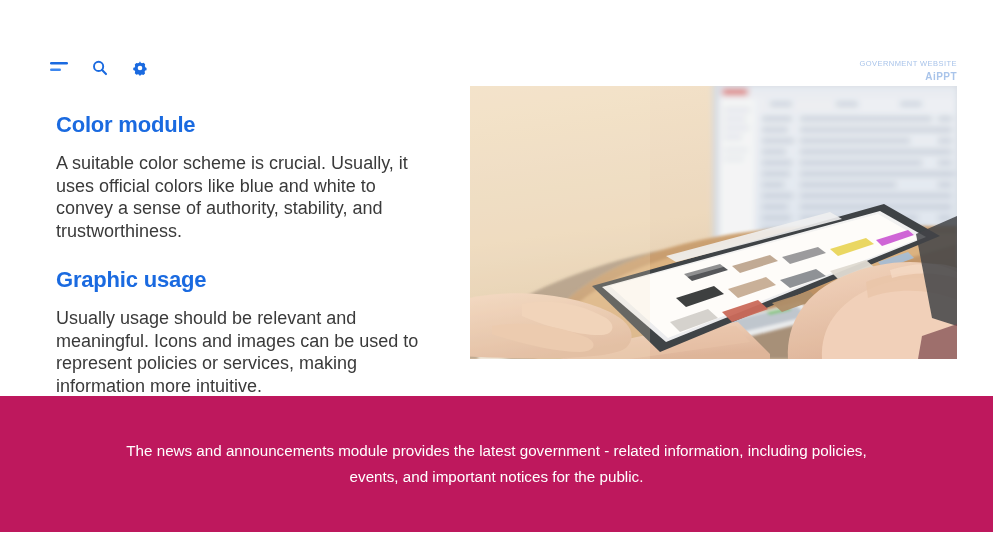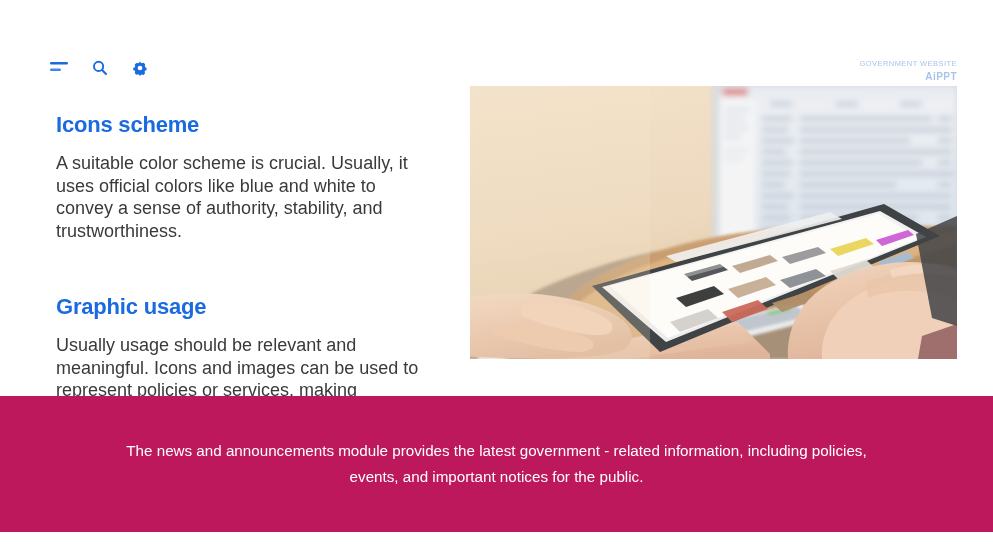--- a/index.html
+++ b/index.html
@@ -88,21 +88,21 @@
     margin: 0 0 14px 0;
     line-height: 1.2;
   }
   .section-body {
     font-size: 18px;
     line-height: 22.4px;
     color: #3a3a3a;
     margin: 0;
     font-weight: 400;
   }
-  .section-block + .section-block { margin-top: 52px; }
+  .section-block + .section-block { margin-top: 25px; }
 
   
   .photo {
     position: absolute;
     left: 470px;
     top: 86px;
     width: 487px;
     height: 273px;
     overflow: hidden;
     background: #d8c3a5;
@@ -165,21 +165,21 @@
     <div class="brand">
       <div class="brand-line1">GOVERNMENT WEBSITE</div>
       <div class="brand-line2">AiPPT</div>
     </div>
 
   </div>
 
   <div class="content-left">
 
     <div class="section-block">
-      <h2 class="section-title">Icons scheme</h2>
+      <h2 class="section-title">Color module</h2>
       <p class="section-body">A suitable color scheme is crucial. Usually, it uses official colors like blue and white to convey a sense of authority, stability, and trustworthiness.</p>
     </div>
 
     <div class="section-block">
       <h2 class="section-title">Graphic usage</h2>
       <p class="section-body">Usually usage should be relevant and meaningful. Icons and images can be used to represent policies or services, making information more intuitive.</p>
     </div>
 
   </div>
 

